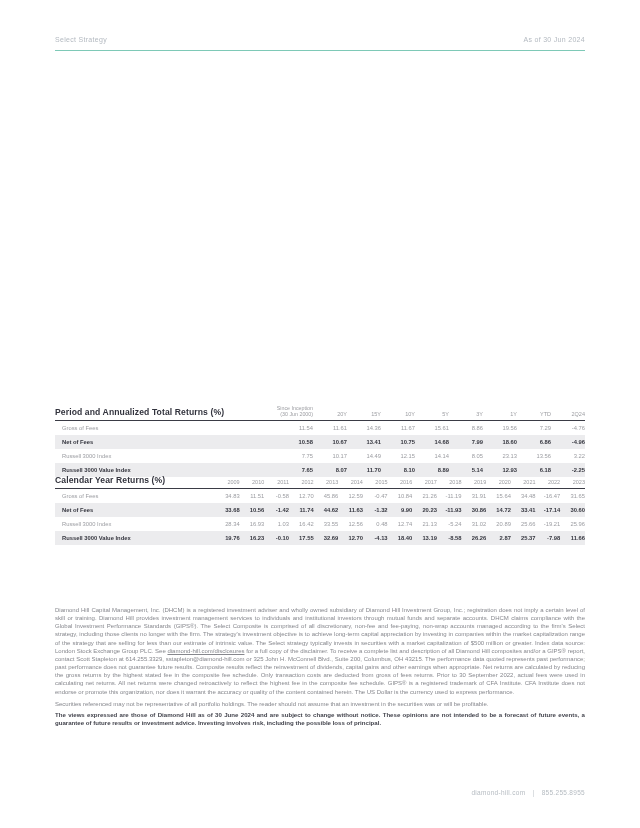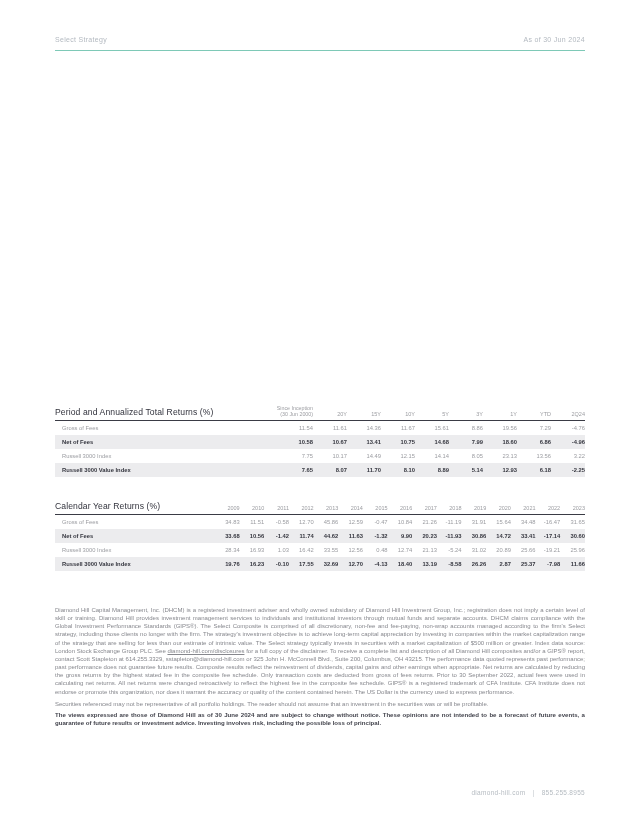--- a/index.html
+++ b/index.html
@@ -17,25 +17,25 @@
     position: absolute; top: 36px; left: 55px; width: 530px;
     display: flex; justify-content: space-between; align-items: flex-end;
     padding-bottom: 7px;
     border-bottom: 1px solid #7ec9b7;
     font-size: 7px; letter-spacing: 0.3px; color: #b3b9c0;
   }
 
   
   .tbl-wrap { position: absolute; left: 55px; width: 530px; }
   .tbl-wrap.period { top: 405px; }
-  .tbl-wrap.calendar { top: 501px; }
+  .tbl-wrap.calendar { top: 475px; }
   table { width: 530px; border-collapse: collapse; table-layout: fixed; }
   thead th { vertical-align: bottom; padding-bottom: 3px; border-bottom: 1.5px solid #3a3b45; }
   th.t-title {
-    text-align: left; font-size: 8.6px; font-weight: normal; color: #32333d;
+    text-align: left; font-size: 8.6px; font-weight: bold; color: #32333d;
     letter-spacing: 0.1px; white-space: nowrap;
   }
   .period th.t-title { width: 200px; }
   .calendar th.t-title { width: 160px; }
   th.t-si { width: 58px; font-weight: normal; font-size: 5.3px; line-height: 6px; color: #9b9ca1; text-align: right; }
   th.colhead { font-weight: normal; font-size: 5.5px; color: #9b9ca1; text-align: right; padding-left: 2px; }
   td { font-size: 5.8px; padding: 4px 0; color: #9b9ca1; }
   td.label { text-align: left; padding-left: 7px; white-space: nowrap; }
   td.num { text-align: right; }
   tr.shade { background: #ececee; }

